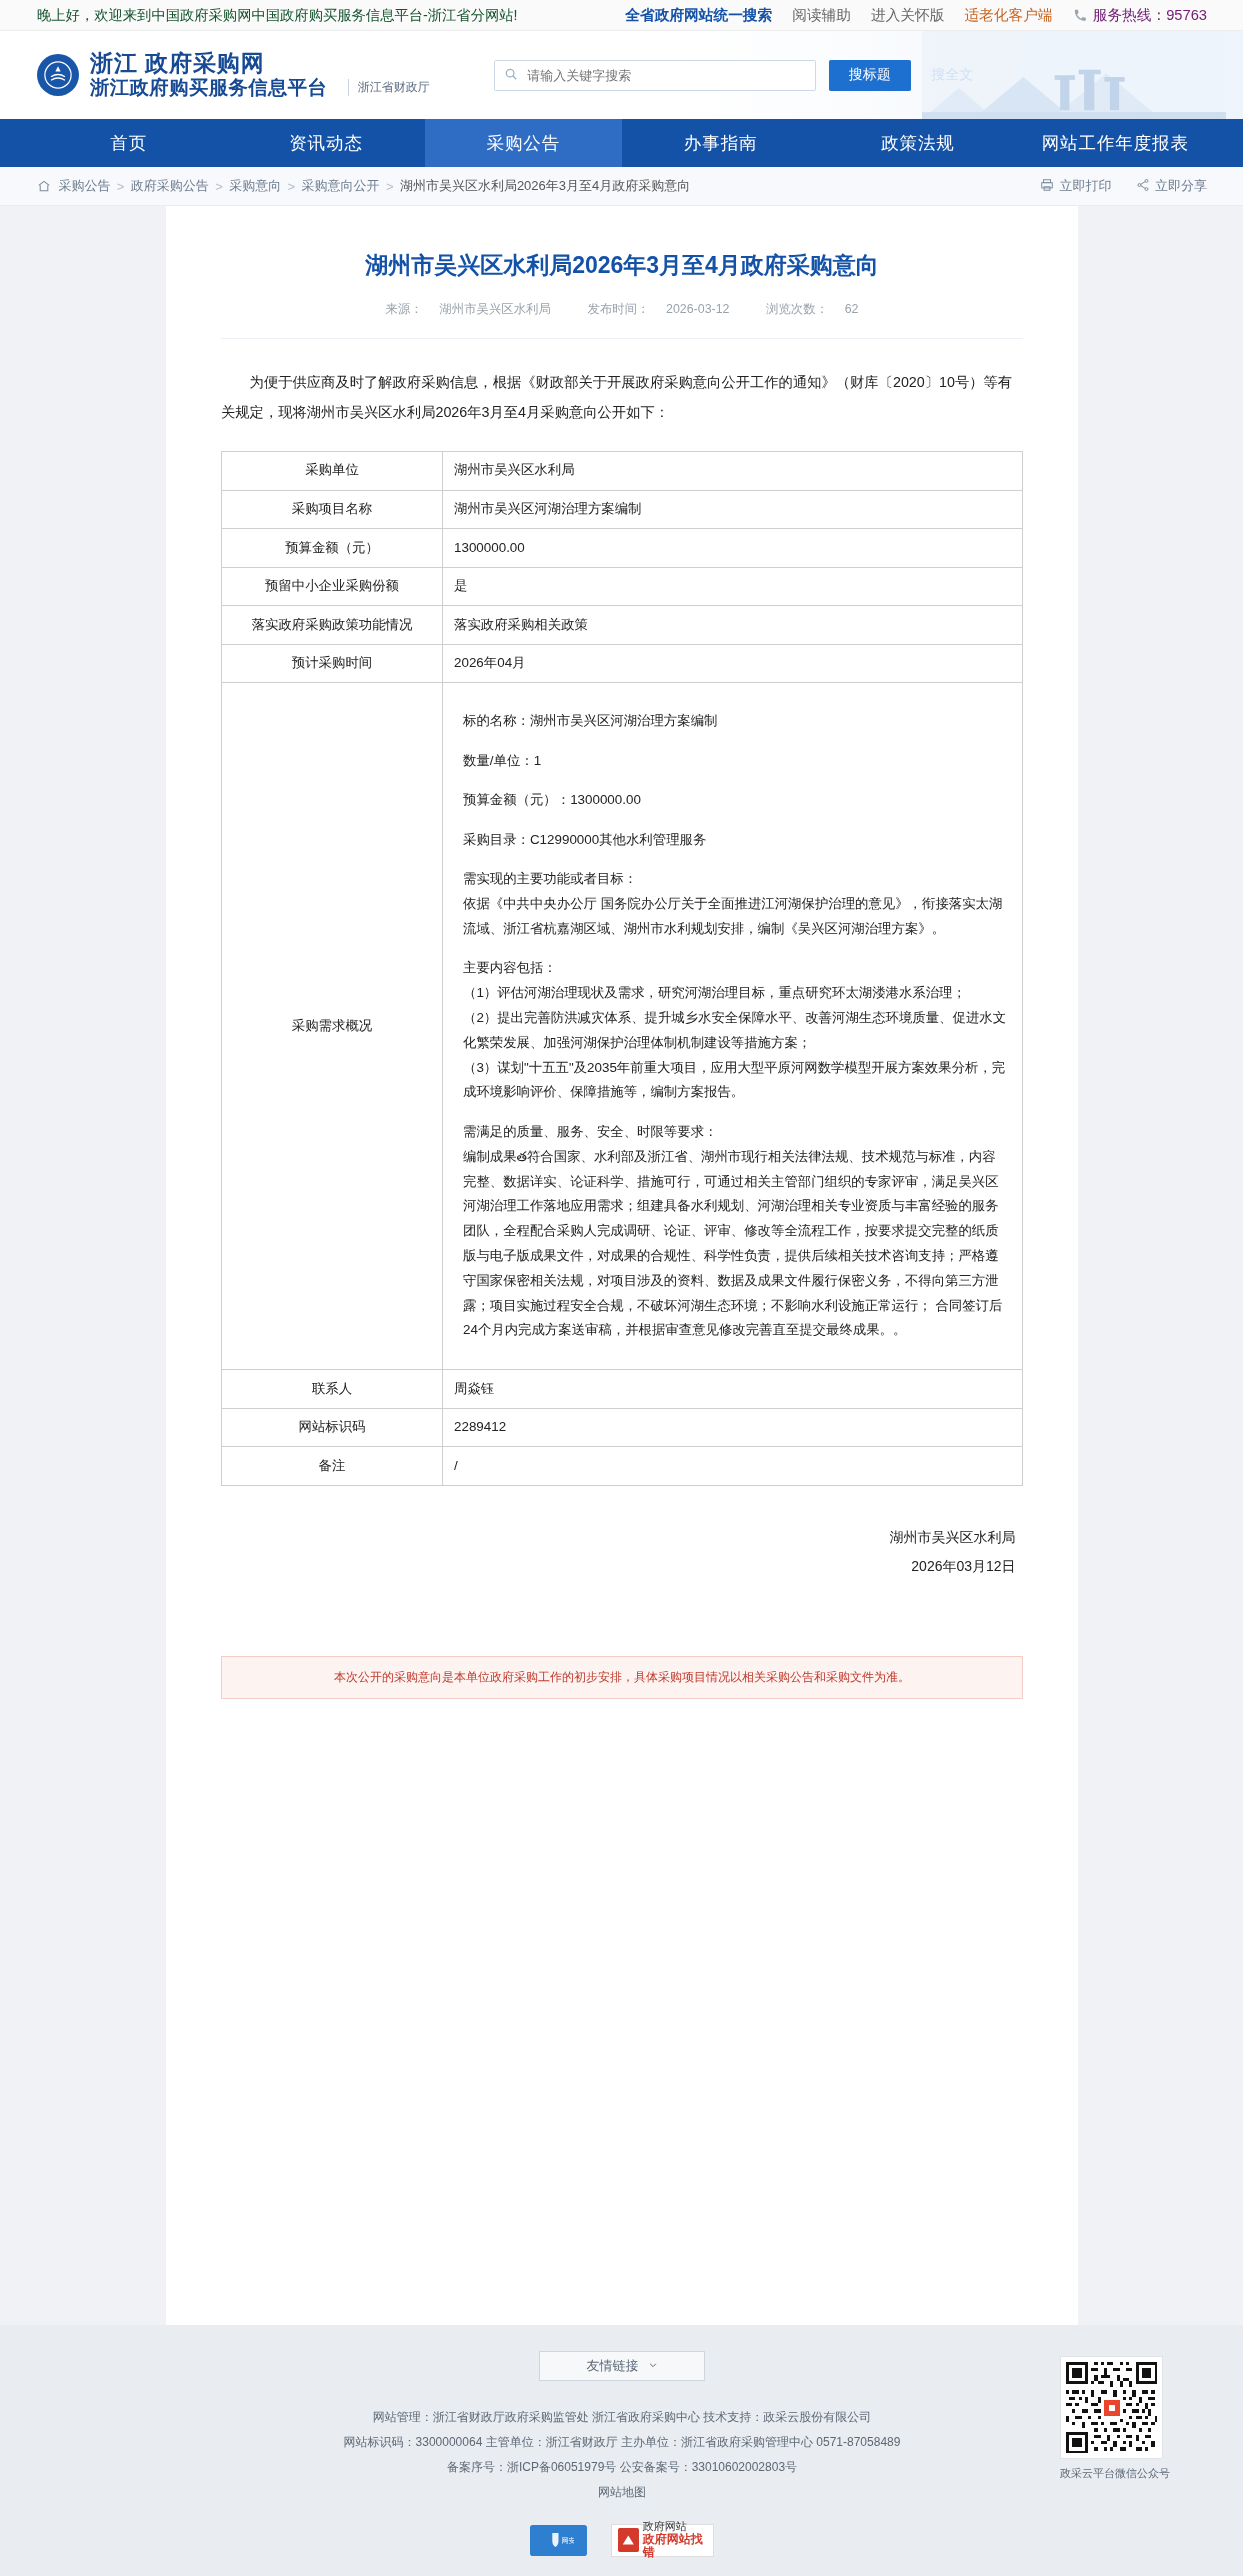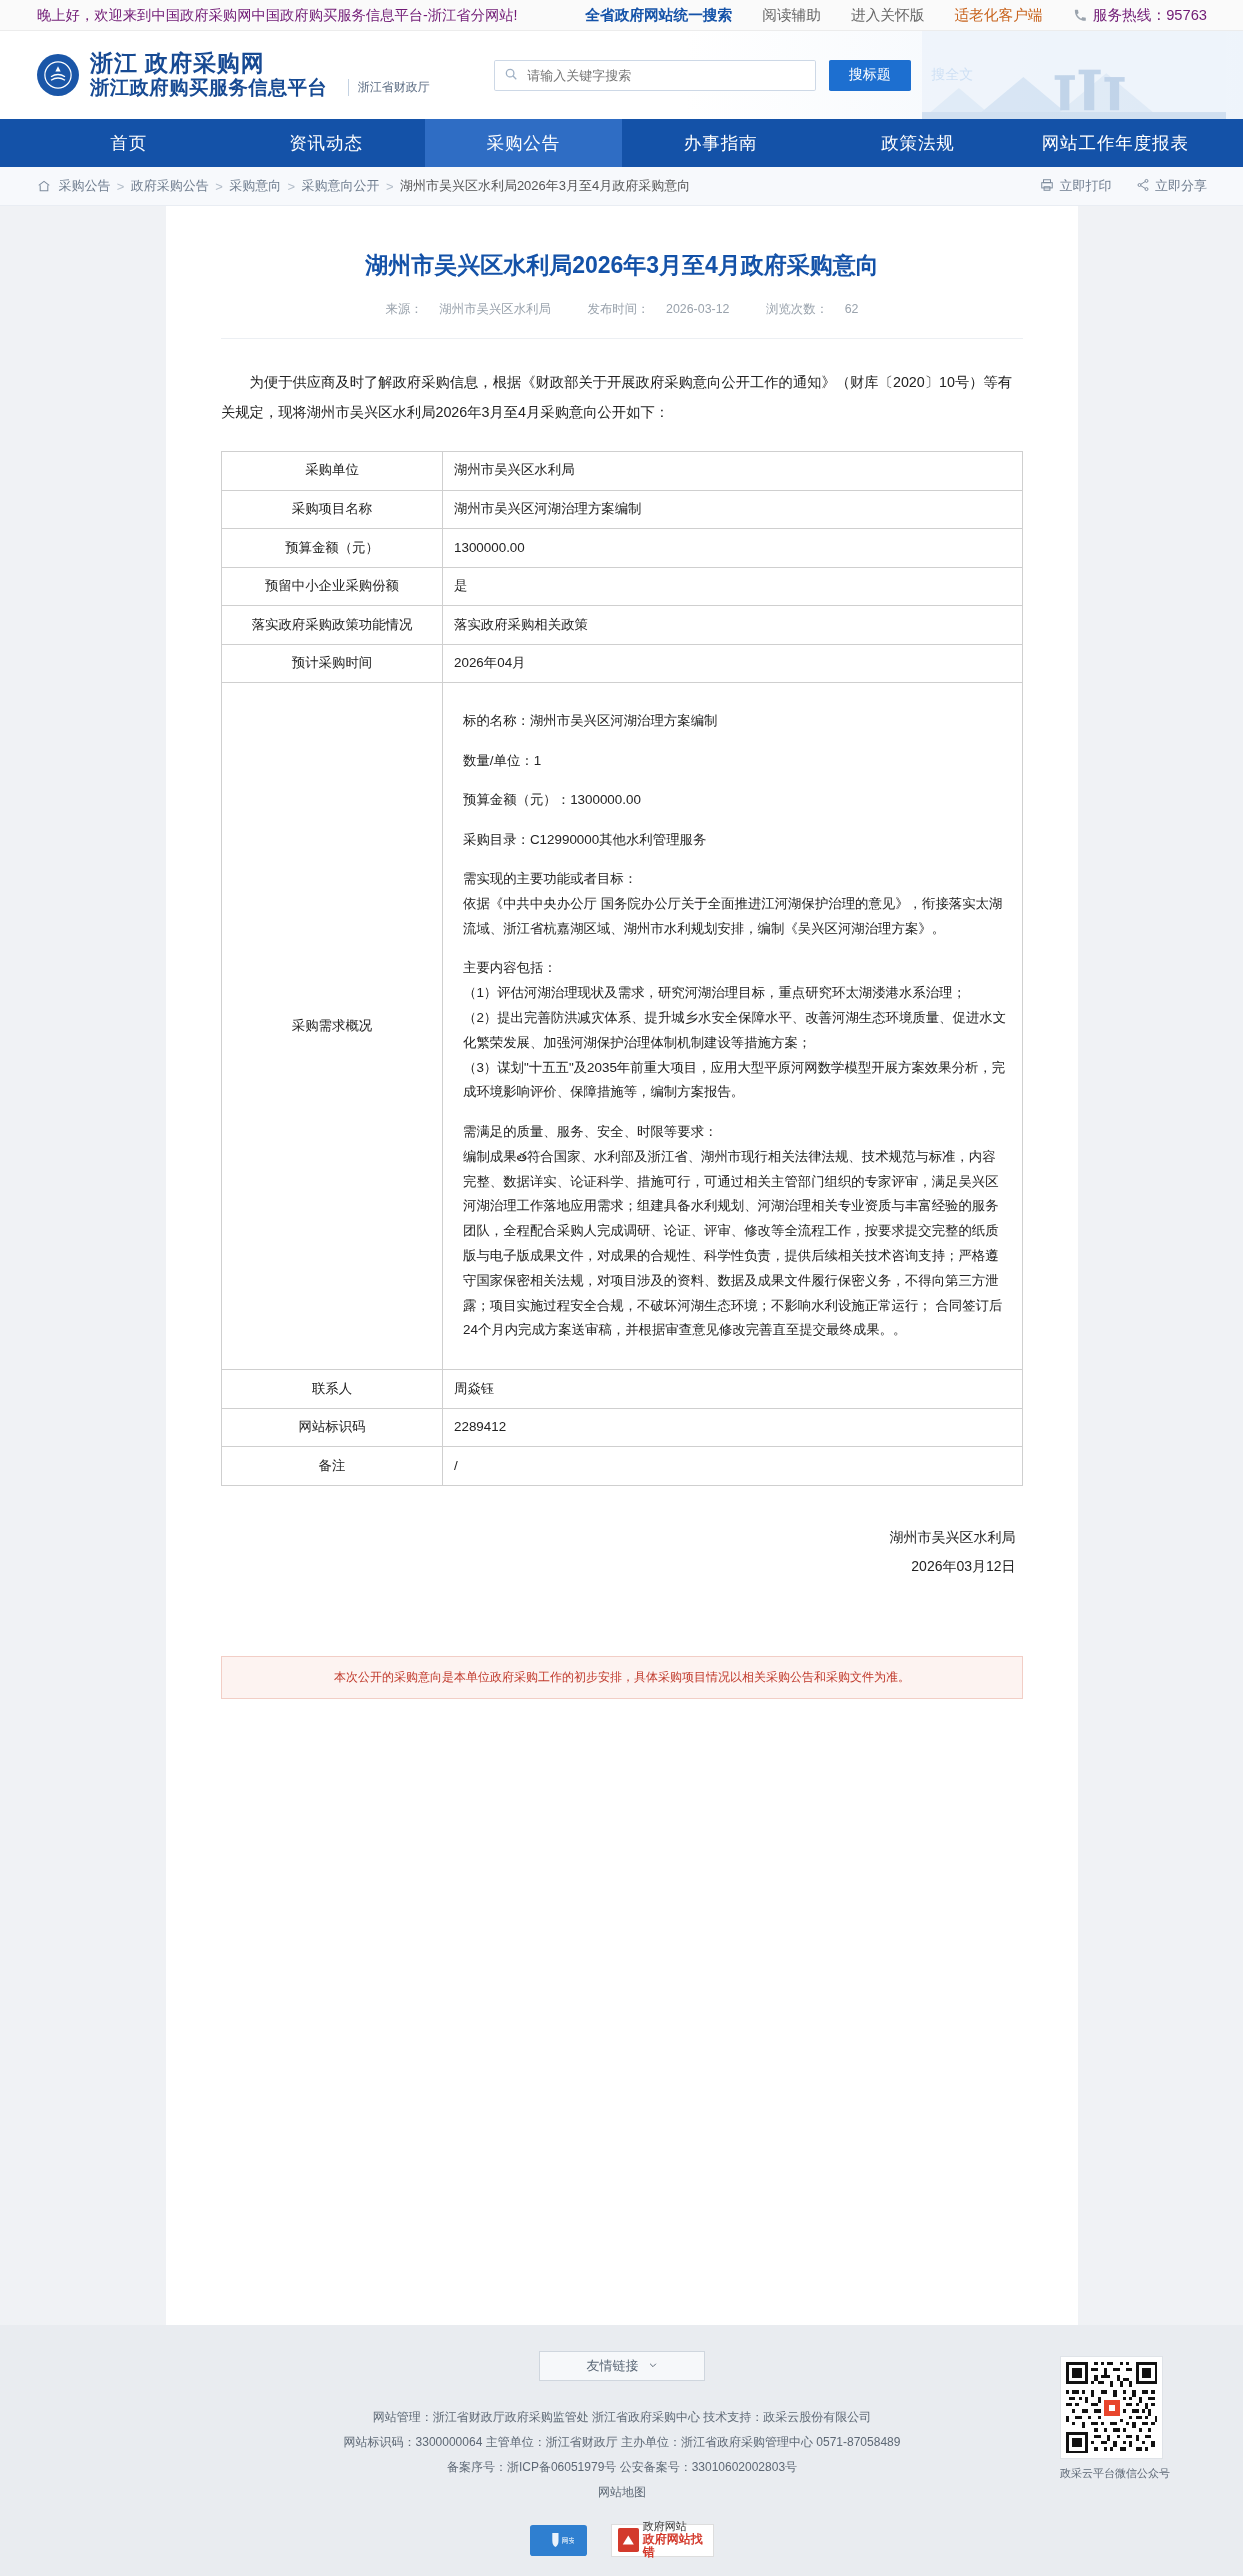--- a/index.html
+++ b/index.html
@@ -17,22 +17,22 @@
   .topbar {
     height: 31px;
     background: #fafafa;
     border-bottom: 0.9px solid #ececec;
     display: flex;
     align-items: center;
     padding: 0 37px;
     font-size: 14.7px;
     color: #888;
   }
-  .topbar-left { flex: 0 0 auto; color: #701a75; font-size: 14.3px; }
-  .topbar-right { margin-left: auto; display: flex; align-items: flex-end; gap: 30px; font-size: 14.7px; }
+  .topbar-left { flex: 0 0 auto; color: #14532d; font-size: 14.3px; }
+  .topbar-right { margin-left: auto; display: flex; align-items: flex-end; gap: 20px; font-size: 14.7px; }
   .topbar-right .tlink { color: #666; }
   .topbar-right .tlink.blue { color: #1452a8; font-weight: bold; }
   .topbar-right .tlink.orange { color: #c8641e; }
   .hot { color: #701a75; display: flex; align-items: center; gap: 5.5px; }
   .hot .ph { display: inline-block; width: 14.7px; height: 14.7px; position: relative; }
   .hot .ph svg { display:block; }
 
   
   .header {
     height: 88px;

